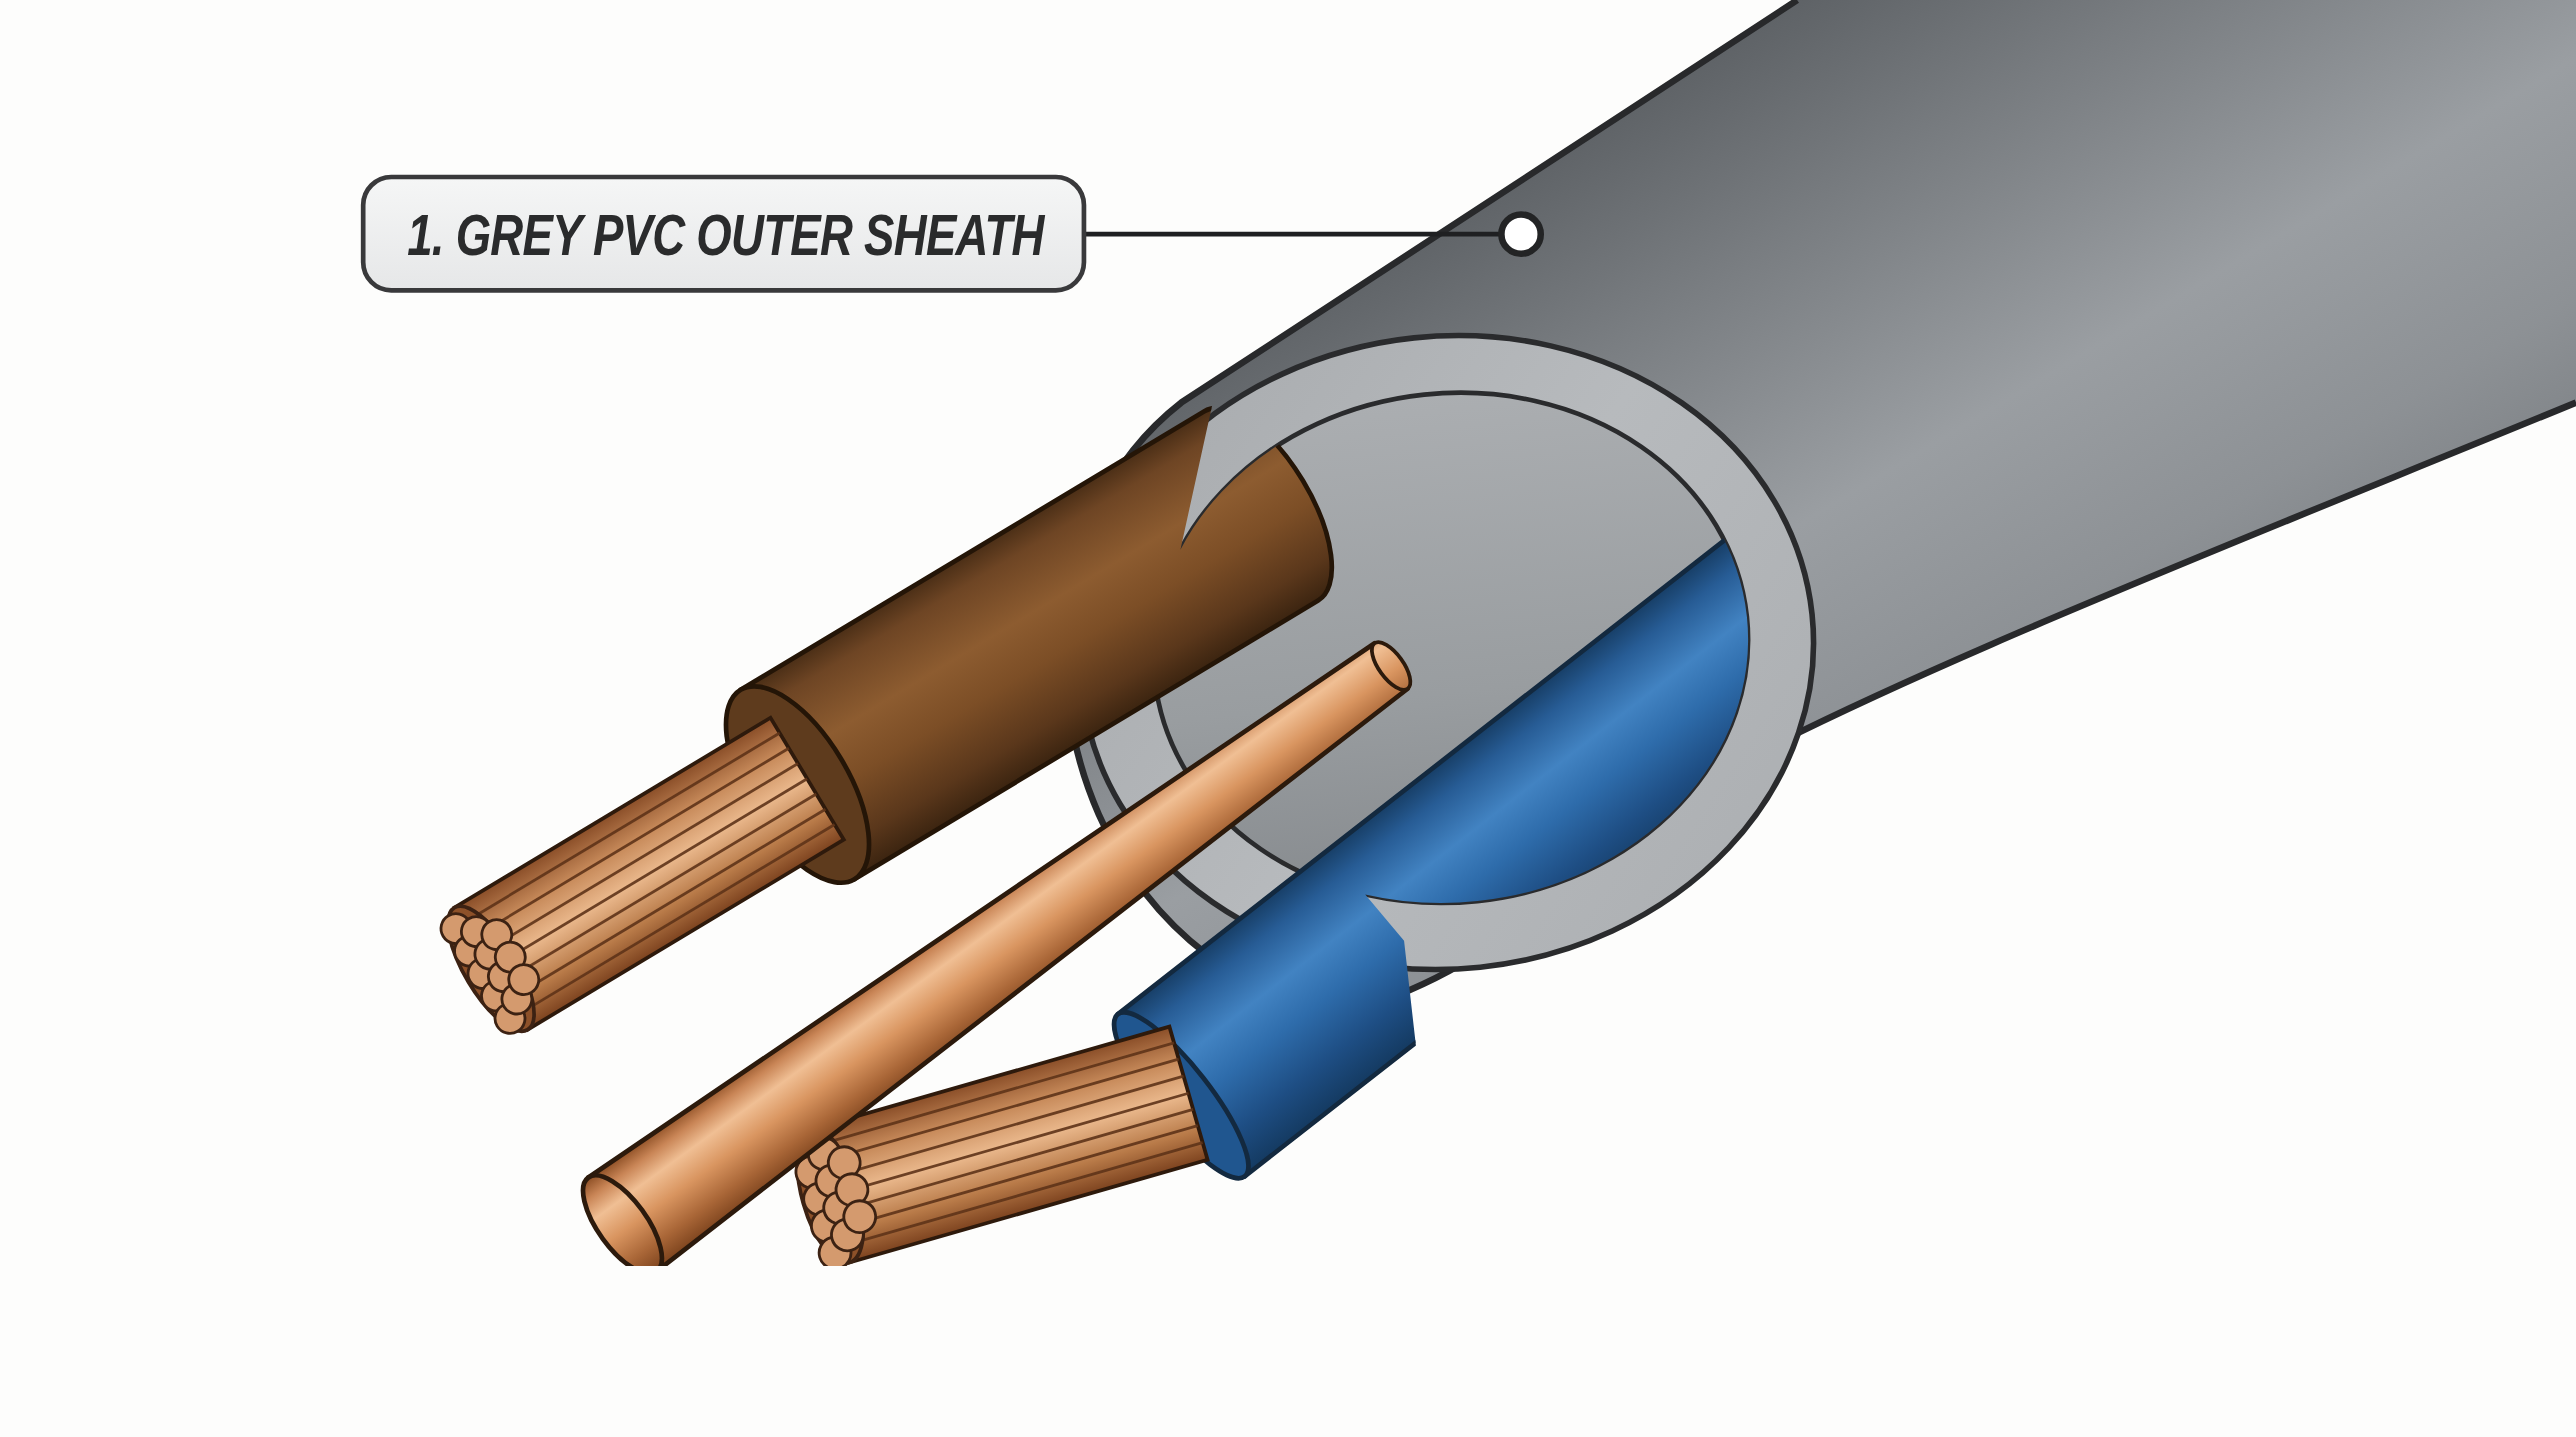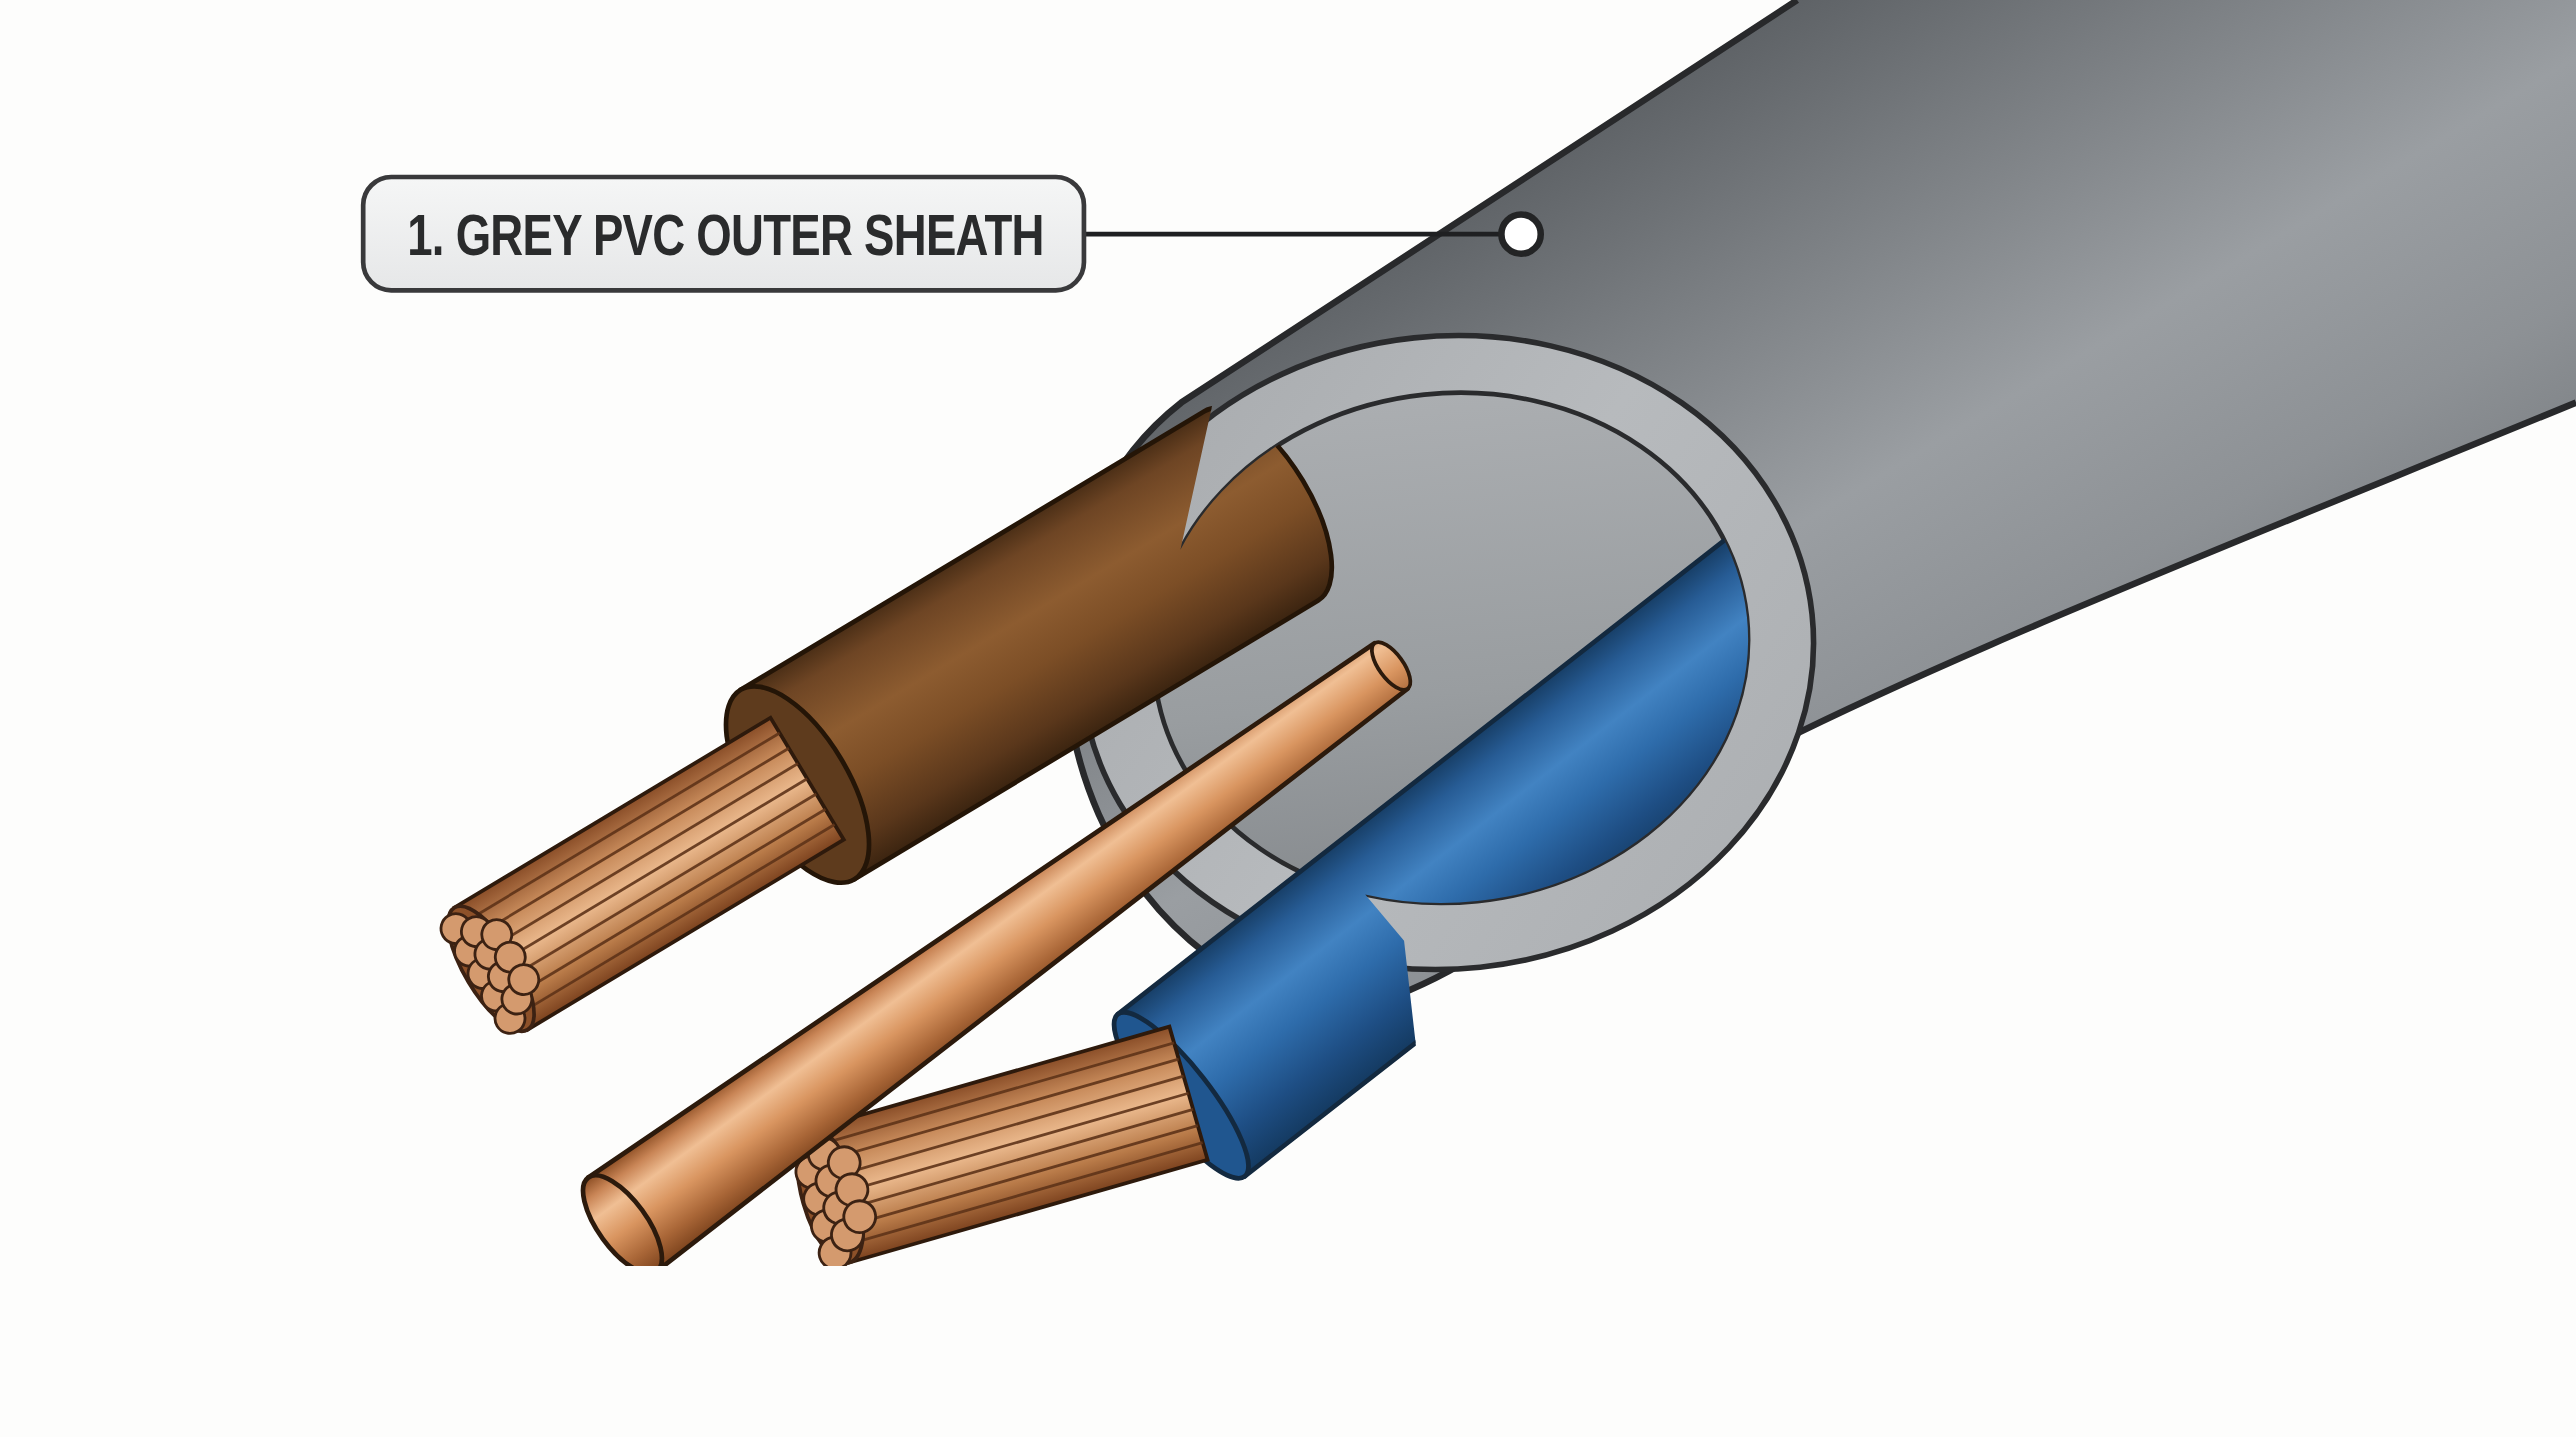--- a/index.html
+++ b/index.html
@@ -1,16 +1,16 @@
 <!DOCTYPE html>
 <html style="font-size:15px"><head>
 <meta charset="utf-8">
 <style>
   html,body{margin:0;padding:0;background:#fdfdfc;}
-  .stage{position:relative;width:2576px;height:1266px;overflow:hidden;background:#fdfdfc;}
+  .stage{position:relative;width:2576px;height:1266px;overflow:hidden;background:#fdfdfc;font-style:italic;}
   svg{position:absolute;left:0;top:0;}
   .callout-text{
     font-family:"Liberation Sans","DejaVu Sans",sans-serif;
     font-weight:700;
     letter-spacing:-1px;
   }
 </style>
 </head>
 <body>
 

